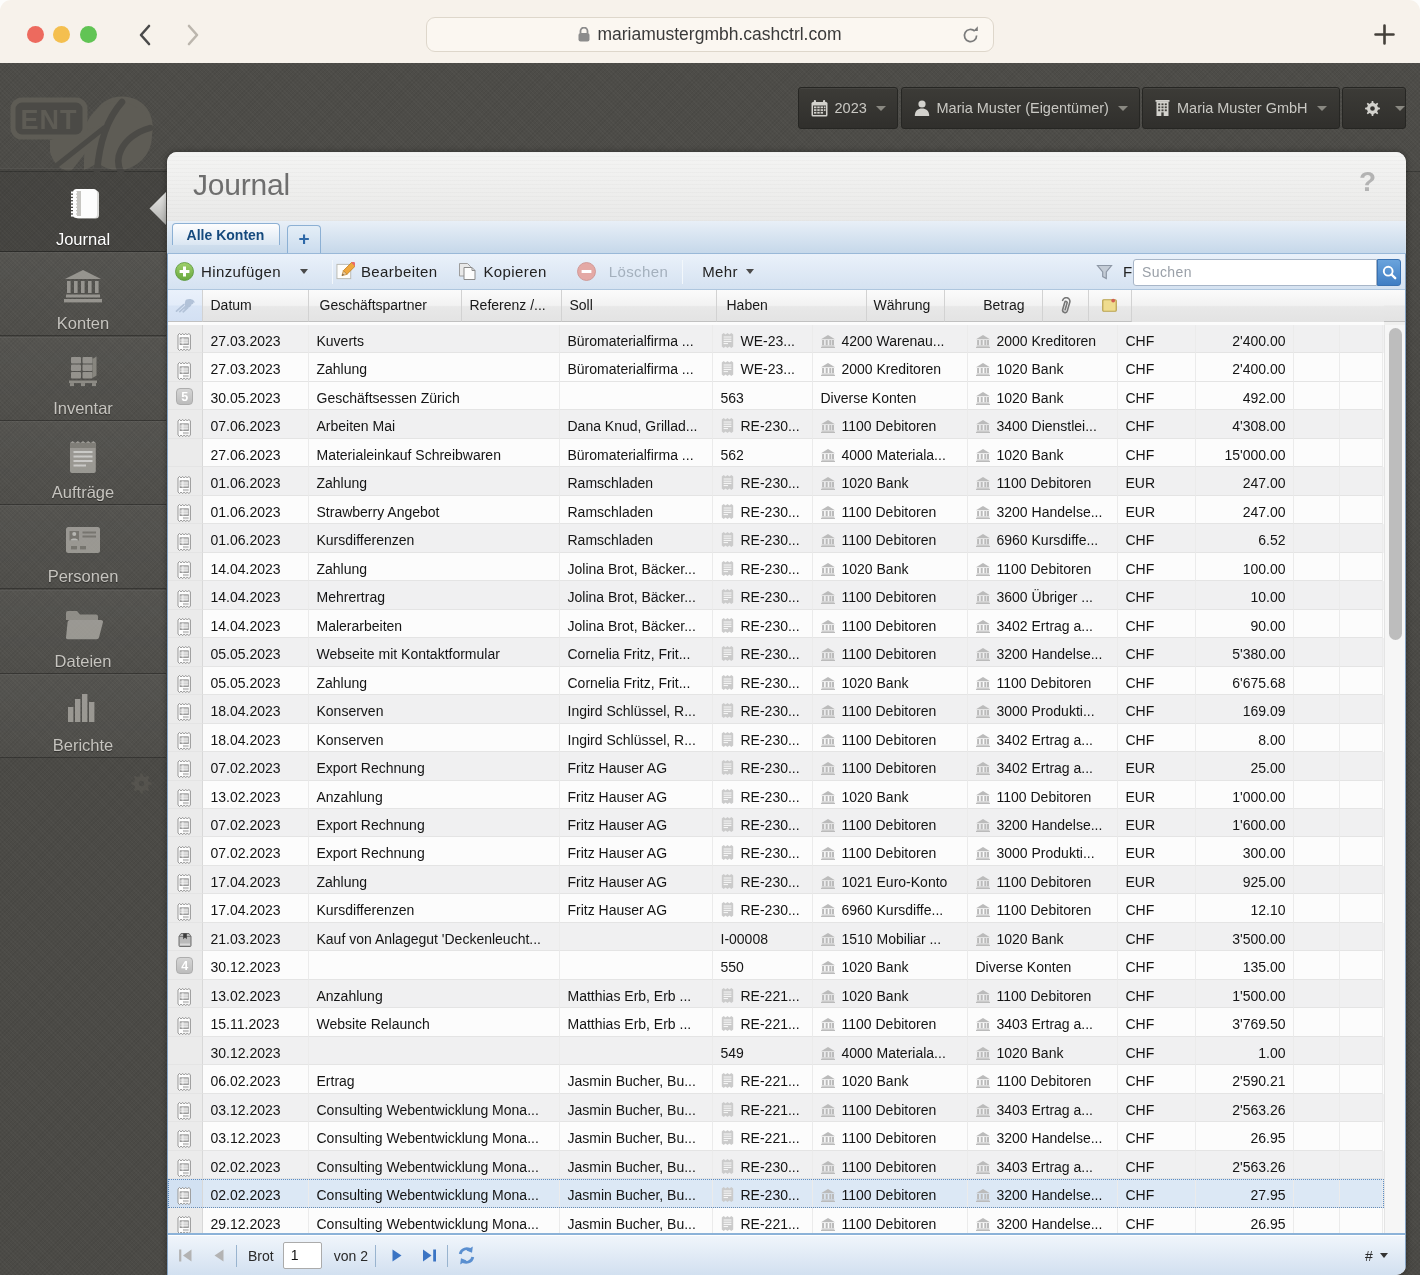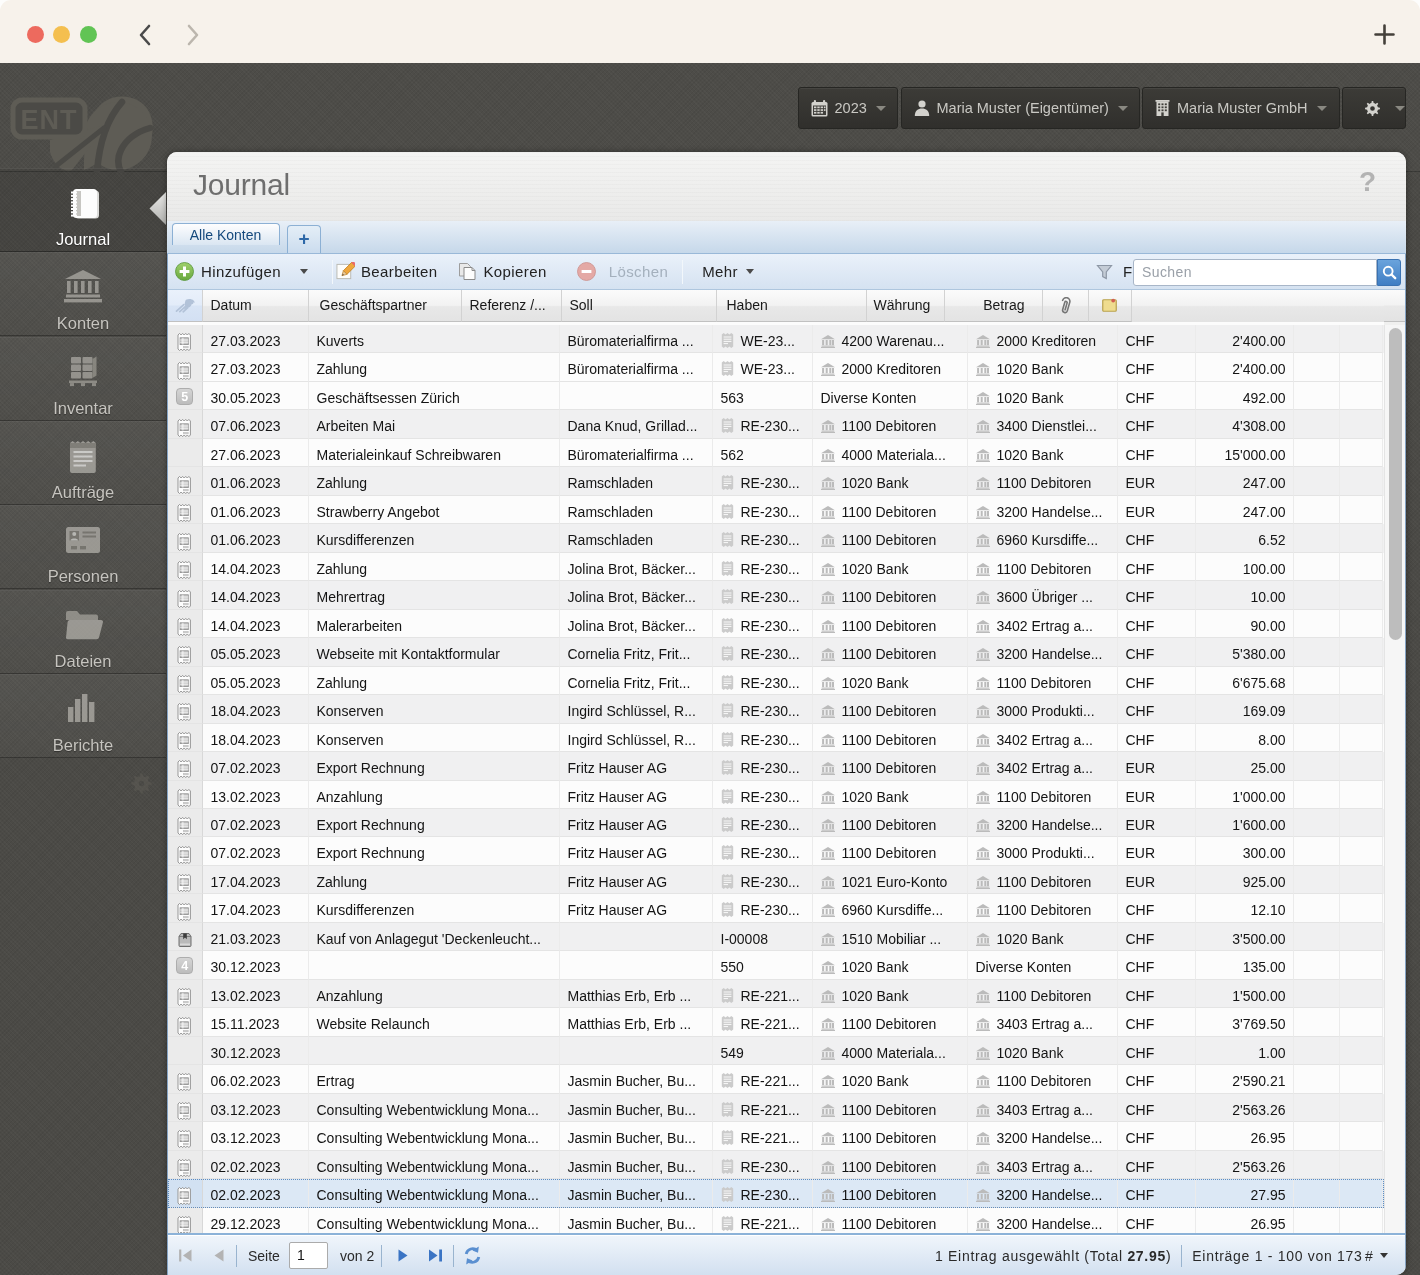--- a/index.html
+++ b/index.html
@@ -32,21 +32,21 @@
 .sgear{position:absolute;left:130px;top:772px;opacity:.55}
 .seltri{position:absolute;left:148px;top:192px}
 
 .panel{position:absolute;left:167px;top:152px;width:1239px;height:1123px;background:#f0f0ef;border-radius:10px 10px 10px 0;overflow:hidden;box-shadow:0 0 6px rgba(0,0,0,.4)}
 .phead{position:absolute;left:0;top:0;width:1239px;height:69px;background:linear-gradient(#f4f4f3,#e9e9e8);
 background-image:repeating-linear-gradient(0deg,rgba(120,120,120,.04) 0 1px,transparent 1px 4px),linear-gradient(#f4f4f3,#e9e9e8)}
 .ptitle{position:absolute;left:26px;top:16px;font-size:30px;color:#6e6e6e;letter-spacing:-0.2px}
 .phelp{position:absolute;right:30px;top:14px;font-size:28px;font-weight:bold;color:#b3b3b3}
 
 .tabbar{position:absolute;left:0;top:69px;width:1239px;height:33px;background:linear-gradient(#e8eff7,#c6d8ea);border-bottom:1px solid #99b8d8}
-.tab1{position:absolute;left:4.5px;top:2px;width:108px;height:22px;background:linear-gradient(#fdfdfe,#dae6f2);border:1px solid #8cb0d4;border-bottom:none;border-radius:4px 4px 0 0;display:flex;align-items:center;justify-content:center;font-size:14px;font-weight:normal;color:#15497d}
+.tab1{position:absolute;left:4.5px;top:2px;width:108px;height:22px;background:linear-gradient(#fdfdfe,#dae6f2);border:1px solid #8cb0d4;border-bottom:none;border-radius:4px 4px 0 0;display:flex;align-items:center;justify-content:center;font-size:14px;font-weight:bold;color:#15497d}
 .tab2{position:absolute;left:120px;top:4px;width:34px;height:28px;background:linear-gradient(#e4eef7,#cbdcee);border:1px solid #8cb0d4;border-bottom:none;border-radius:4px 4px 0 0;display:flex;align-items:center;justify-content:center;font-size:19px;font-weight:bold;color:#2d68a8;padding-bottom:2px}
 
 .toolbar{position:absolute;left:1px;top:102px;width:1237px;height:36px;background:linear-gradient(#eaf1fa,#d5e2f1);border-bottom:1px solid #aec6de;display:flex;align-items:center;font-size:15px;letter-spacing:.4px;color:#222}
 .tbsep{width:1px;height:24px;background:#b7cce0;border-right:1px solid #f2f7fb;margin:0 6px}
 .dcar{width:0;height:0;border-left:4px solid transparent;border-right:4px solid transparent;border-top:5px solid #4a4a4a;display:inline-block;margin:0 4px}
 .dis{color:#a4b0bd}
 .filter{display:flex;align-items:center}
 .search{position:absolute;left:965px;top:5px;width:244px;height:27px;background:#fff;border:1px solid #a8b6c8;border-radius:3px 0 0 3px;font-size:14px;color:#9aa0a8;line-height:25px;padding-left:8px}
 .sbtn{position:absolute;left:1209px;top:5px;width:24px;height:27px;background:linear-gradient(#6aa3dc,#3f7ec4);border:1px solid #3a72b2;border-radius:0 3px 3px 0;display:flex;align-items:center;justify-content:center}
 
@@ -318,20 +318,31 @@
 <div class="chrome">
   <div class="tl" style="left:26.5px;background:#ed6a5e"></div>
   <div class="tl" style="left:52.5px;background:#f4bf4f"></div>
   <div class="tl" style="left:79.5px;background:#61c454"></div>
   <svg class="chev" style="left:136px" width="18" height="24" viewBox="0 0 18 24">
       <path d="M13 3 L5 12 L13 21" fill="none" stroke="#4a4a4a" stroke-width="2.6" stroke-linecap="round" stroke-linejoin="round"></path>
     </svg>
   <svg class="chev" style="left:184px" width="18" height="24" viewBox="0 0 18 24">
       <path d="M5 3 L13 12 L5 21" fill="none" stroke="#bcb6ad" stroke-width="2.6" stroke-linecap="round" stroke-linejoin="round"></path>
     </svg>
+  <div class="urlbar">
+    <svg class="lock" width="12" height="15" viewBox="0 0 12 15">
+        <rect x="0.5" y="6" width="11" height="8.5" rx="2" fill="#8c8c8c"></rect>
+        <path d="M2.5 6 V4 a3.5 3.5 0 0 1 7 0 V6" fill="none" stroke="#8c8c8c" stroke-width="1.8"></path>
+      </svg>
+    mariamustergmbh.cashctrl.com
+    <svg class="reload" width="21" height="21" viewBox="0 0 21 21">
+        <path d="M16.6 10.5 a6.1 6.1 0 1 1 -1.8 -4.3" fill="none" stroke="#7b7b7b" stroke-width="1.7"></path>
+        <path d="M13.2 5.9 h4.6 l0 -4.6 Z" fill="#7b7b7b"></path>
+      </svg>
+  </div>
   <svg style="position:absolute;left:1374px;top:24px" width="21" height="21" viewBox="0 0 21 21">
       <path d="M10.5 1.5 V19.5 M1.5 10.5 H19.5" stroke="#44403a" stroke-width="2.6" stroke-linecap="round"></path>
     </svg>
 </div>
 <div class="topbtns">
   <div class="tbtn" style="left:0.5px;width:100.5px"><svg width="17" height="17" viewBox="0 0 17 17">
         <use href="#cal"></use>
       </svg>2023<span class="car"></span></div>
   <div class="tbtn" style="left:103.5px;width:239.5px"><svg width="16" height="16" viewBox="0 0 16 16">
         <use href="#person"></use>
@@ -1107,43 +1118,38 @@
     <div style="width:10px"></div>
 <svg width="15" height="15" viewBox="0 0 15 15">
         <path d="M2.2 1.5 V13.5" stroke="#b3b3b3" stroke-width="2.2"></path>
         <path d="M13.5 1.5 L5 7.5 L13.5 13.5 Z" fill="#b3b3b3"></path>
       </svg>
 <div style="width:19px"></div>
 <svg width="13" height="15" viewBox="0 0 13 15">
         <path d="M11.5 1.5 L2.5 7.5 L11.5 13.5 Z" fill="#b3b3b3"></path>
       </svg>
 <div class="bsep" style="margin:0 11px"></div>
-<span>Seite</span>
+<span>Brot</span>
 <div style="width:9px"></div>
 <div class="pginput">1</div>
 <div style="width:12px"></div>
 <span>von 2</span>
 <div class="bsep" style="margin:0 15px 0 7px"></div>
 <svg width="13" height="15" viewBox="0 0 13 15">
         <path d="M1.5 1.5 L10.5 7.5 L1.5 13.5 Z" fill="#3a74c4"></path>
       </svg>
 <div style="width:18px"></div>
 <svg width="16" height="15" viewBox="0 0 16 15">
         <path d="M1 1.5 L9.5 7.5 L1 13.5 Z" fill="#3a74c4"></path>
         <rect x="11.2" y="1.5" width="2.8" height="12" fill="#3a74c4"></rect>
       </svg>
 <div class="bsep" style="margin:0 9px"></div>
 <svg width="19" height="19" viewBox="0 0 19 19">
         <use href="#refresh"></use>
       </svg>
-<div style="position:absolute;left:767px;display:flex;align-items:center;letter-spacing:.7px">
-  <span>1 Eintrag ausgewählt (Total&nbsp;<b>27.95</b>)</span>
-  <div class="bsep" style="margin:0 10px"></div>
-  <span>Einträge 1 - 100 von 173</span>
-</div>
 <div style="position:absolute;left:1197px;display:flex;align-items:center">
         <span>#</span>
         <span class="dcar" style="margin-left:7px;border-top-color:#333"></span>
       </div>
 
   </div>
   <div class="edgeL"></div>
     <div class="edgeR"></div>
 </div>
 

